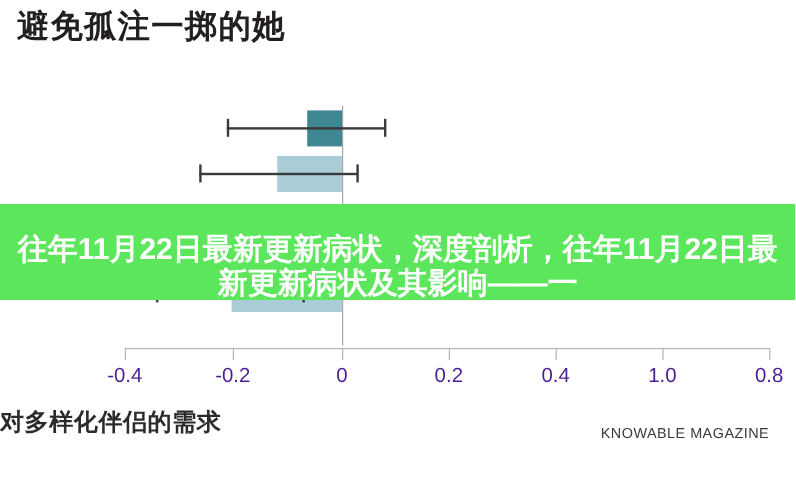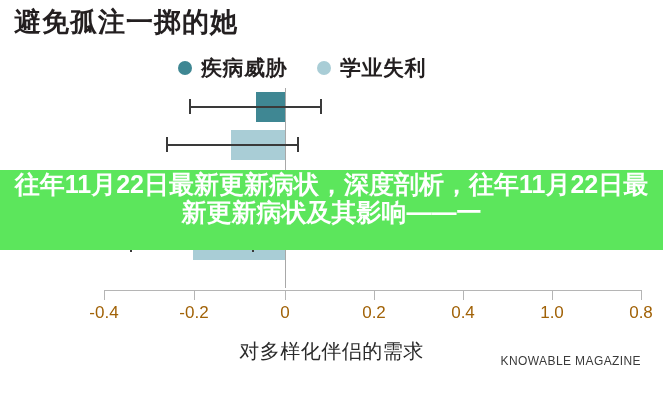--- a/index.html
+++ b/index.html
@@ -118,32 +118,32 @@
     position: absolute;
     top: 0;
     width: 1px;
     height: 10px;
     background: #b5b5b5;
   }
   .axis-tick-label {
     position: absolute;
     top: 13px;
     font-size: 17px;
-    color: #a16207;
+    color: #4c1d95;
     transform: translateX(-50%);
     white-space: nowrap;
   }
   .axis-title {
     position: absolute;
     left: 0;
     right: 0;
     top: 338px;
-    text-align: center;
+    text-align: left;
     font-size: 20px;
-    font-weight: 400;
+    font-weight: 700;
     color: #2b2b2b;
     letter-spacing: 0.5px;
   }
 
   
   .footer {
     position: absolute;
     left: 0;
     right: 0;
     bottom: 10px;
@@ -171,21 +171,21 @@
 
   
   .overlay-banner {
     position: absolute;
     left: 0;
     top: 170px;
     width: 663px;
     height: 80px;
     background: #5ce65c;
     display: flex;
-    align-items: flex-start;
+    align-items: flex-end;
     justify-content: center;
     padding: 0 6px;
     box-sizing: border-box;
   }
   .overlay-text {
     font-size: 25px;
     font-weight: 700;
     color: #ffffff;
     line-height: 1.12;
     text-align: center;
@@ -193,30 +193,20 @@
     word-break: break-all;
   }
 </style>
 </head>
 <body>
 
 <div id="page">
 
   <div class="chart-title">避免孤注一掷的她</div>
 
-  <div class="legend">
-    <div class="legend-item">
-      <span class="legend-dot" style="background:#3f8793"></span>
-      <span class="legend-label">疾病威胁</span>
-    </div>
-    <div class="legend-item">
-      <span class="legend-dot" style="background:#a9cdd6"></span>
-      <span class="legend-label">学业失利</span>
-    </div>
-  </div>
 
   <div class="plot">
     <div class="zero-line" style="left:285px"></div>
 
 
     <div class="bar series-0" style="left:256px; width:29px; top:4px;"></div>
     <div class="err" style="left:189px; width:132px; top:18px;"></div>
     <div class="err-cap" style="left:189px; top:11px;"></div>
     <div class="err-cap" style="left:320px; top:11px;"></div>
 

